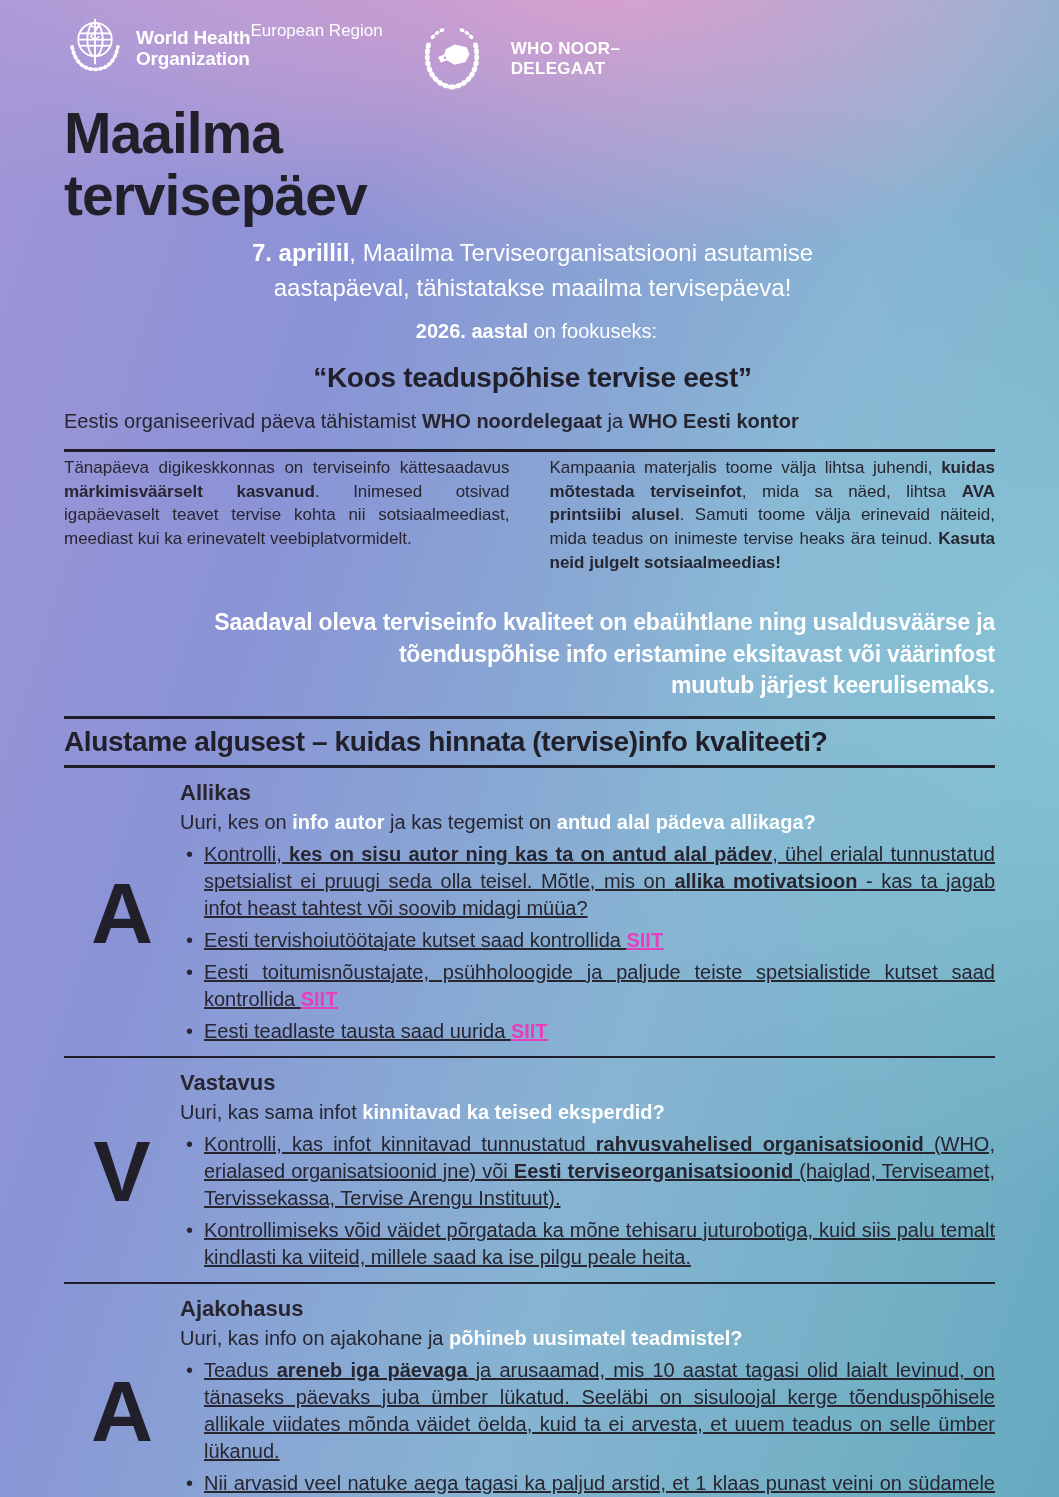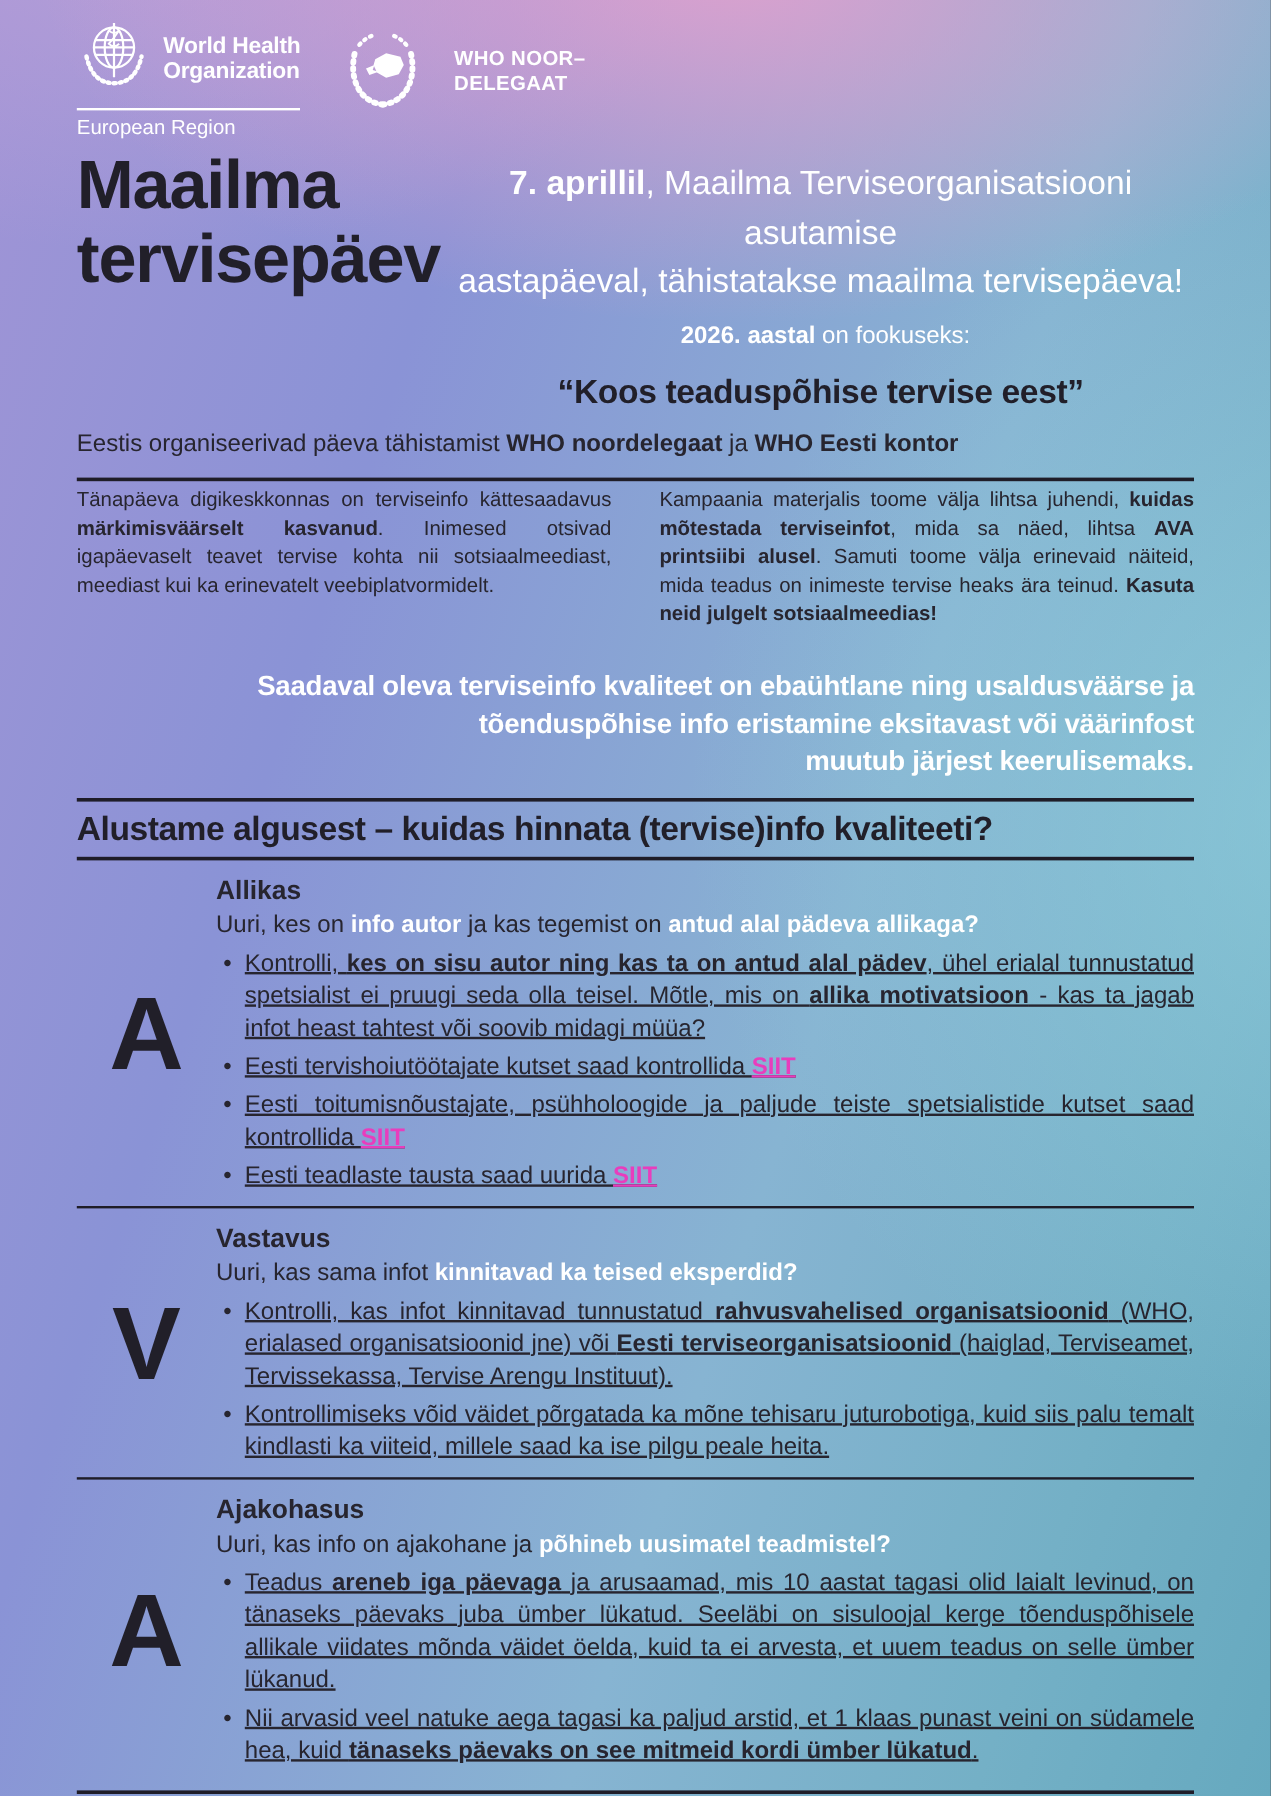--- a/index.html
+++ b/index.html
@@ -14,33 +14,33 @@
     background:
       radial-gradient(55% 20% at 58% -2%, rgba(236,162,205,0.85) 0%, rgba(236,162,205,0) 100%),
       radial-gradient(45% 18% at 12% -4%, rgba(188,160,216,0.8) 0%, rgba(188,160,216,0) 100%),
       radial-gradient(50% 35% at 104% 45%, rgba(150,212,226,0.55) 0%, rgba(150,212,226,0) 100%),
       linear-gradient(108deg, #a094d6 0%, #8a93d6 28%, #87b4d2 62%, #74b0c6 84%, #66a9bf 100%);
   }
   .inner { padding:0 64px; }
 
   
   .logo-row { display:flex; align-items:flex-start; gap:34px; padding:16px 64px 0 64px; }
-  .who-logo { display:flex; flex-direction:column; color:#fff; }
+  .who-logo { display:flex; flex-direction:row; color:#fff; }
   .who-logo-top { display:flex; align-items:center; gap:10px; }
   .who-logo-text { font-weight:bold; font-size:19px; line-height:1.08; letter-spacing:-0.2px; }
   .who-logo-rule { border:0; border-top:2px solid #fff; margin-top:7px; }
   .who-region { font-size:17px; margin-top:5px; color:#fff; }
   .noor-logo { display:flex; align-items:center; gap:24px; padding-top:6px; }
   .noor-text { color:#fff; font-weight:bold; font-size:17px; line-height:1.2; letter-spacing:0.3px; }
 
   
-  .title-row { display:flex; padding:6px 64px 0 64px; }
+  .title-row { display:flex; padding:6px 64px 0 64px;flex-direction:column; }
   .page-title { font-size:57px; font-weight:bold; line-height:1.09; letter-spacing:-1px; color:#211f29; }
   .intro-block { flex:1; color:#fff; padding-top:10px; padding-left:6px; }
-  .intro-p { font-size:28px; line-height:1.45; text-align:center; }
+  .intro-p { font-size:24px; line-height:1.45; text-align:center; }
   .intro-focus { font-size:20px; margin-top:14px; text-align:center; padding-left:8px; }
   .slogan { font-size:28px; font-weight:bold; color:#211f29; text-align:center; margin-top:19px; letter-spacing:-0.3px; }
 
   .organizers { font-size:20px; margin-top:16px; }
 
   .rule  { border:0; border-top:3px solid #1f1d28; }
   .rule-thin { border:0; border-top:2px solid #1f1d28; }
 
   .h-section { font-size:28px; font-weight:bold; letter-spacing:-0.4px; color:#211f29; }
   .h-why { margin:10px 0 8px 0; }

